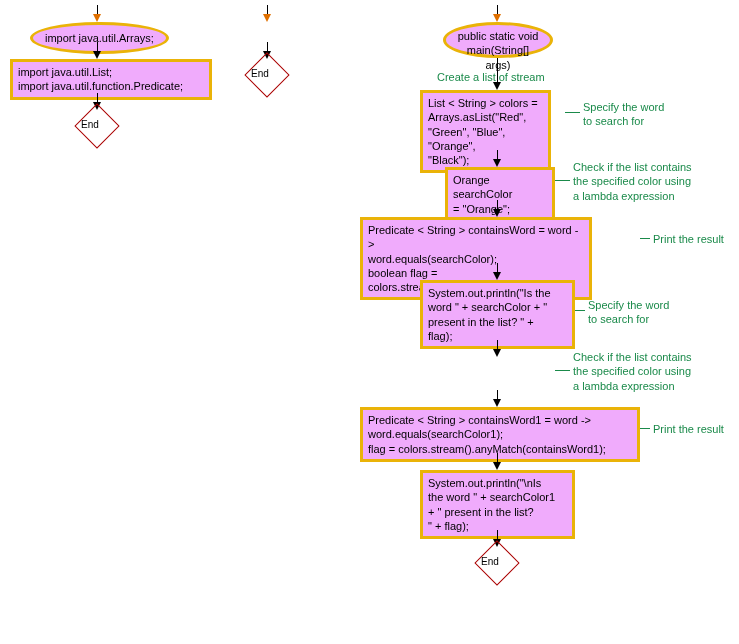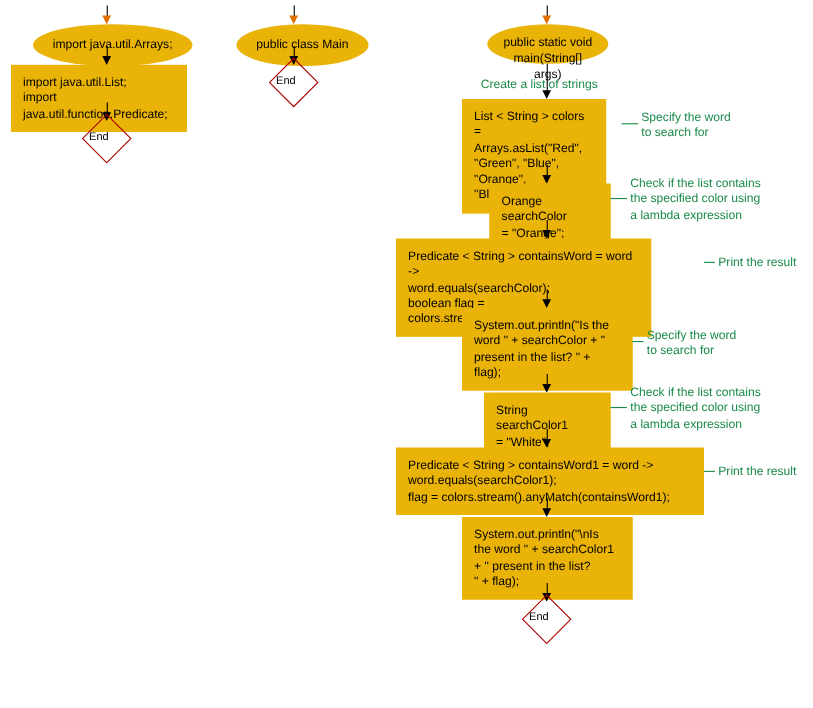--- a/index.html
+++ b/index.html
@@ -14,22 +14,22 @@
       width: 739px;
       height: 644px;
     }
     .canvas {
       position: relative;
       width: 739px;
       height: 644px;
     }
     .node {
       position: absolute;
-      border: 6px solid #eab308;
-      background: #eab308;
+      border: 3px solid #eab308;
+      background: #f0abfc;
       padding: 3px 5px;
       text-align: left;
       line-height: 1.3;
     }
     .oval {
       border-radius: 50%;
       padding: 6px 12px;
       text-align: center;
       white-space: nowrap;
     }
@@ -87,55 +87,54 @@
 <div class="canvas">
 
   <div class="arrow-line" style="left:97px;top:5px;width:1px;height:10px;"></div>
   <div class="arrow-head arrow-head-orange" style="left:93px;top:14px;"></div>
 
   <div class="node oval" style="left:30px;top:22px;">import java.util.Arrays;</div>
 
   <div class="arrow-line" style="left:97px;top:42px;width:1px;height:10px;"></div>
   <div class="arrow-head" style="left:93px;top:51px;"></div>
 
-  <div class="node" style="left:10px;top:59px;width:160px;">
+  <div class="node" style="left:10px;top:59px;width:202px;">
     <span style="white-space:pre-line;">import java.util.List;
 import java.util.function.Predicate;</span>
   </div>
 
   <div class="arrow-line" style="left:97px;top:93px;width:1px;height:10px;"></div>
   <div class="arrow-head" style="left:93px;top:102px;"></div>
 
   <div class="end-node" style="left:81px;top:110px;">
     <div class="end-diamond"></div>
     <div class="end-text">End</div>
   </div>
 
   <div class="arrow-line" style="left:267px;top:5px;width:1px;height:10px;"></div>
   <div class="arrow-head arrow-head-orange" style="left:263px;top:14px;"></div>
 
-  <div class="node oval" style="left:215px;top:22px;">public class Main</div>
 
   <div class="arrow-line" style="left:267px;top:42px;width:1px;height:10px;"></div>
   <div class="arrow-head" style="left:263px;top:51px;"></div>
 
   <div class="end-node" style="left:251px;top:59px;">
     <div class="end-diamond"></div>
     <div class="end-text">End</div>
   </div>
 
   <div class="arrow-line" style="left:497px;top:5px;width:1px;height:10px;"></div>
   <div class="arrow-head arrow-head-orange" style="left:493px;top:14px;"></div>
 
   <div class="node oval" style="left:443px;top:22px;width:110px;height:36px;padding:4px 8px;">
     <span style="white-space:pre-line;">public static void
 main(String[] args)</span>
   </div>
 
-  <div class="comment" style="left:437px;top:70px;">Create a list of strings</div>
+  <div class="comment" style="left:437px;top:70px;">Create a list of stream</div>
 
   <div class="arrow-line" style="left:497px;top:58px;width:1px;height:25px;"></div>
   <div class="arrow-head" style="left:493px;top:82px;"></div>
 
   <div class="node" style="left:420px;top:90px;width:131px;">
     <span style="white-space:pre-line;">List &lt; String &gt; colors =
 Arrays.asList("Red",
 "Green", "Blue", "Orange",
 "Black");</span>
   </div>
@@ -179,24 +178,20 @@
 flag);</span>
   </div>
 
   <div class="comment-line" style="left:575px;top:310px;width:10px;"></div>
   <div class="comment" style="left:588px;top:298px;white-space:pre-line;">Specify the word
 to search for</div>
 
   <div class="arrow-line" style="left:497px;top:340px;width:1px;height:10px;"></div>
   <div class="arrow-head" style="left:493px;top:349px;"></div>
 
-  <div class="node" style="left:440px;top:357px;width:115px;">
-    <span style="white-space:pre-line;">String searchColor1
-= "White";</span>
-  </div>
 
   <div class="comment-line" style="left:555px;top:370px;width:15px;"></div>
   <div class="comment" style="left:573px;top:350px;white-space:pre-line;">Check if the list contains
 the specified color using
 a lambda expression</div>
 
   <div class="arrow-line" style="left:497px;top:390px;width:1px;height:10px;"></div>
   <div class="arrow-head" style="left:493px;top:399px;"></div>
 
   <div class="node" style="left:360px;top:407px;width:280px;">

